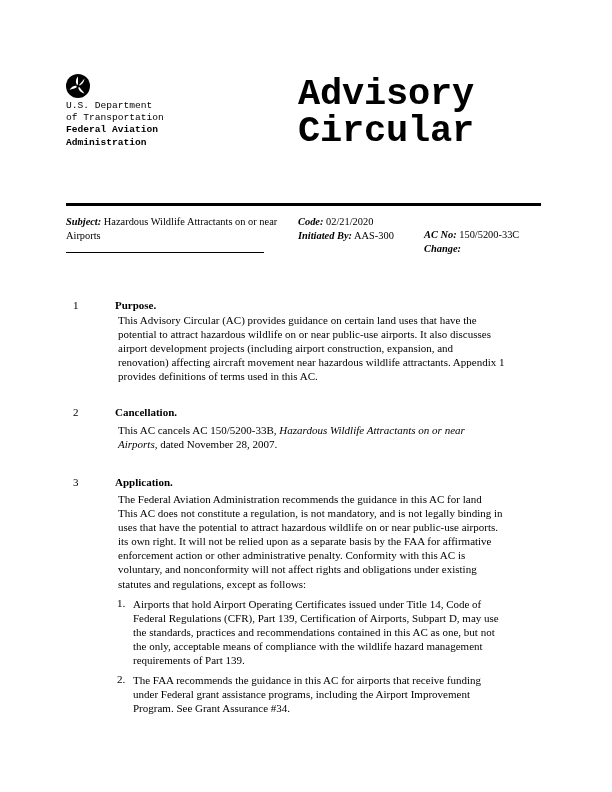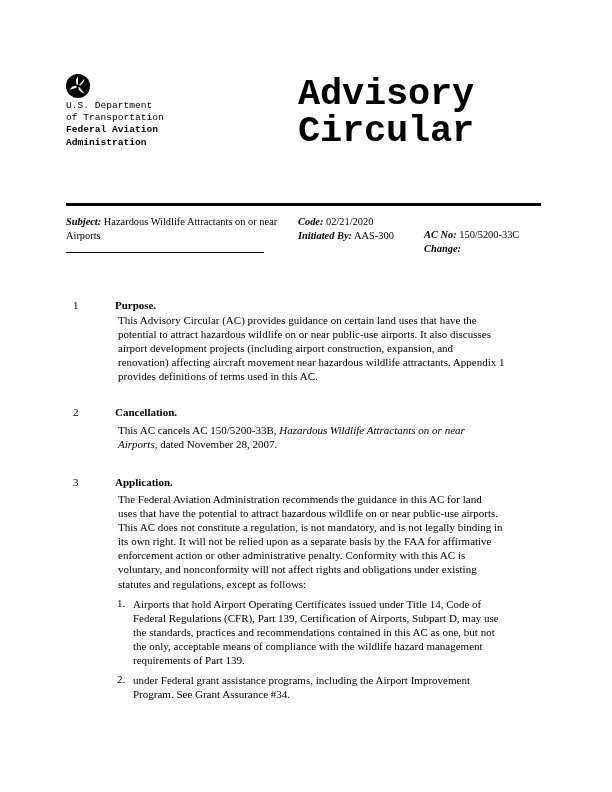--- a/index.html
+++ b/index.html
@@ -98,34 +98,35 @@
 <div class="abs serif sec-head" style="top:406px">Cancellation.</div>
 <div class="abs serif para" style="top:423px">
   <div><span>This AC cancels AC 150/5200-33B, </span><i>Hazardous Wildlife Attractants on or near</i></div>
   <div><i>Airports</i><span>, dated November 28, 2007.</span></div>
 </div>
 
 <div class="abs serif sec-num" style="top:476px">3</div>
 <div class="abs serif sec-head" style="top:476px">Application.</div>
 <div class="abs serif para" style="top:492px">
   <div>The Federal Aviation Administration recommends the guidance in this AC for land</div>
+  <div>This AC does not constitute a regulation, is not mandatory, and is not legally binding in</div>
   <div>uses that have the potential to attract hazardous wildlife on or near public-use airports.</div>
-  <div>This AC does not constitute a regulation, is not mandatory, and is not legally binding in</div>
   <div>its own right. It will not be relied upon as a separate basis by the FAA for affirmative</div>
   <div>enforcement action or other administrative penalty. Conformity with this AC is</div>
   <div>voluntary, and nonconformity will not affect rights and obligations under existing</div>
   <div>statutes and regulations, except as follows:</div>
 </div>
 
 <div class="abs serif li-num" style="top:597px">1.</div>
 <div class="abs serif li-text" style="top:597px">
   <div>Airports that hold Airport Operating Certificates issued under Title 14, Code of</div>
   <div>Federal Regulations (CFR), Part 139, Certification of Airports, Subpart D, may use</div>
   <div>the standards, practices and recommendations contained in this AC as one, but not</div>
   <div>the only, acceptable means of compliance with the wildlife hazard management</div>
   <div>requirements of Part 139.</div>
 </div>
 
 <div class="abs serif li-num" style="top:673px">2.</div>
 <div class="abs serif li-text" style="top:673px">
+  <div>The FAA recommends the guidance in this AC for airports that receive funding</div>
   <div>under Federal grant assistance programs, including the Airport Improvement</div>
   <div>Program. See Grant Assurance #34.</div>
 </div>
 
 </body></html>

